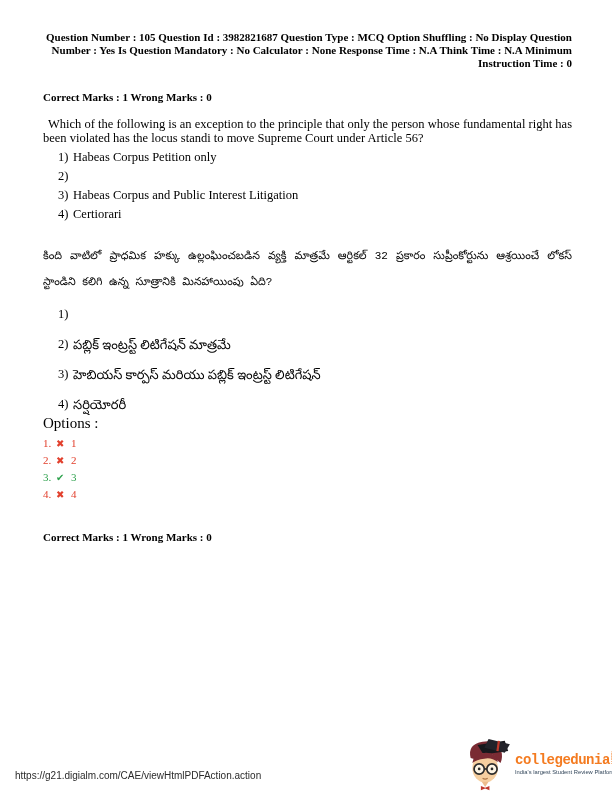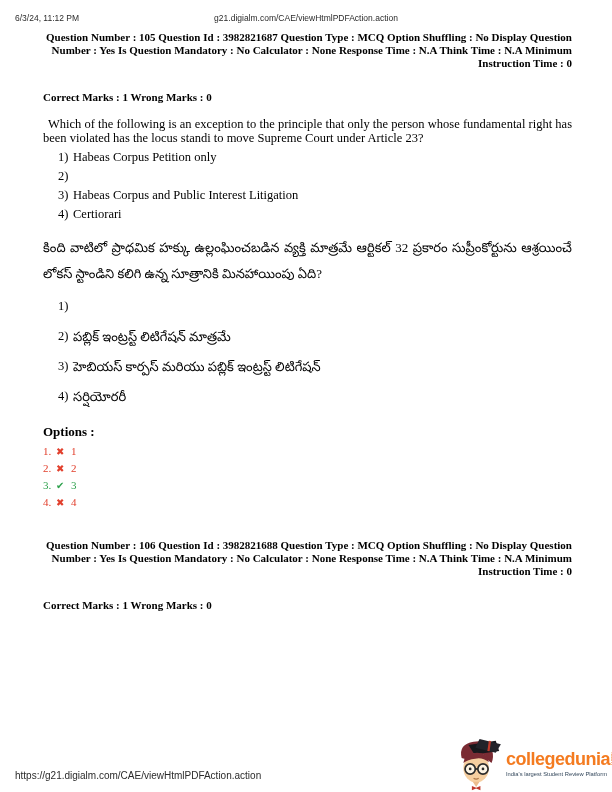--- a/index.html
+++ b/index.html
@@ -57,37 +57,37 @@
     text-indent: 5px;
   }
   .opts-en { margin-top: 3px; }
   .opt-row {
     display: flex;
     font-size: 12.5px;
     line-height: 19px;
   }
   .opt-row .num { width: 30px; padding-left: 15px; flex: none; }
   .q-text-te {
-    margin-top: 11px;
-    font-size: 13px;
+    margin-top: 19px;
+    font-size: 11px;
     line-height: 26px;
     text-align: justify;
+    font-family: Liberation Mono, monospace;
   }
   .opts-te { margin-top: 6px; }
   .opt-row-te {
     display: flex;
     font-size: 13px;
     line-height: 21px;
     margin-top: 9px;
   }
   .opt-row-te .num { width: 30px; padding-left: 15px; flex: none; font-size: 12.5px; }
   .options-label {
-    margin-top: 17px;
-    font-weight: bold;
-    font-size: 13px;
+    font-weight: normal;
+    font-size: 15px;
   }
   .ans-list { margin-top: 3px; }
   .ans-row {
     display: flex;
     align-items: baseline;
     font-size: 11px;
     line-height: 17px;
   }
   .ans-row .a-num { width: 13px; }
   .ans-row .a-icon { width: 15px; font-size: 10px; }
@@ -98,23 +98,23 @@
   .logo {
     position: absolute;
     right: -4px; bottom: 0;
     display: flex;
     align-items: center;
   }
   .logo .mascot { width: 52px; height: 58px; flex: none; margin-right: 3px; }
   .logo .text-col { display: flex; flex-direction: column; }
   .logo .brand-row { display: flex; align-items: baseline; }
   .logo .brand {
-    font-family: Liberation Sans, sans-serif;
+    font-family: Liberation Mono, monospace;
     font-weight: bold;
-    font-size: 18px;
+    font-size: 14px;
     letter-spacing: -0.5px;
     color: var(--brand, #f47b20);
   }
   .logo .tld {
     font-family: "Liberation Sans", sans-serif;
     font-size: 6px;
     color: var(--brand, #f47b20);
     writing-mode: vertical-rl;
     max-height: 16px;
     overflow: hidden;
@@ -124,33 +124,28 @@
     font-size: 5.8px;
     color: var(--tagline, #33475b);
     margin-top: 1px;
   }
 </style>
 </head>
 <body>
 
 <div class="page">
 
-  <div class="print-header">
-    <div class="col">6/3/24, 11:12 PM</div>
-    <div class="col center">g21.digialm.com/CAE/viewHtmlPDFAction.action</div>
-    <div class="col"></div>
-  </div>
 
   <div class="content">
 
     <div>
       <div class="q-meta">Question Number : 105 Question Id : 3982821687 Question Type : MCQ Option Shuffling : No Display Question Number : Yes Is Question Mandatory : No Calculator : None Response Time : N.A Think Time : N.A Minimum Instruction Time : 0</div>
       <div class="q-marks">Correct Marks : 1 Wrong Marks : 0</div>
 
-      <div class="q-text-en">Which of the following is an exception to the principle that only the person whose fundamental right has been violated has the locus standi to move Supreme Court under Article 23?</div>
+      <div class="q-text-en">Which of the following is an exception to the principle that only the person whose fundamental right has been violated has the locus standi to move Supreme Court under Article 56?</div>
 
       <div class="opts-en">
         <div class="opt-row">
           <span class="num">1)</span>
           <span>Habeas Corpus Petition only</span>
         </div>
         <div class="opt-row">
           <span class="num">2)</span>
         </div>
         <div class="opt-row">
@@ -203,21 +198,20 @@
         </div>
         <div class="ans-row" data-state="wrong">
           <span class="a-num">4.</span>
           <span class="a-icon">✖</span>
           <span>4</span>
         </div>
       </div>
     </div>
 
     <div class="q2-block">
-      <div class="q-meta">Question Number : 106 Question Id : 3982821688 Question Type : MCQ Option Shuffling : No Display Question Number : Yes Is Question Mandatory : No Calculator : None Response Time : N.A Think Time : N.A Minimum Instruction Time : 0</div>
       <div class="q-marks">Correct Marks : 1 Wrong Marks : 0</div>
     </div>
 
   </div>
 
   <div class="print-footer">https://g21.digialm.com/CAE/viewHtmlPDFAction.action</div>
 
   <div class="logo">
     <svg class="mascot" viewBox="0 0 60 68" xmlns="http://www.w3.org/2000/svg">
 

